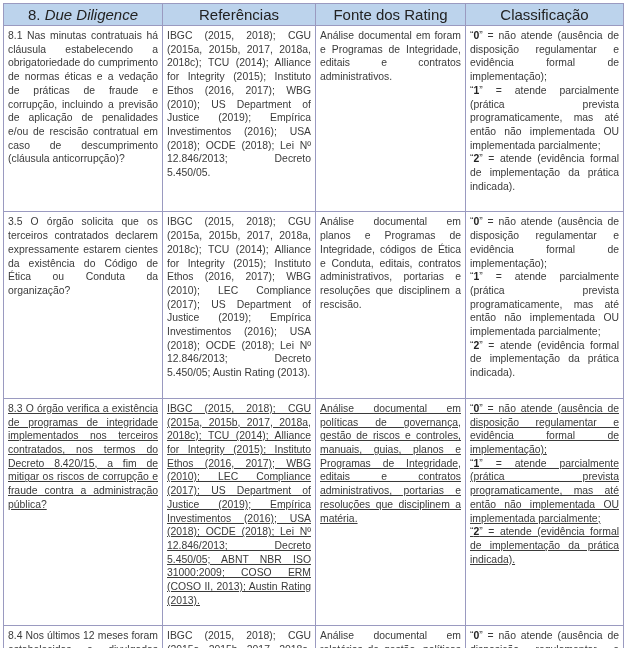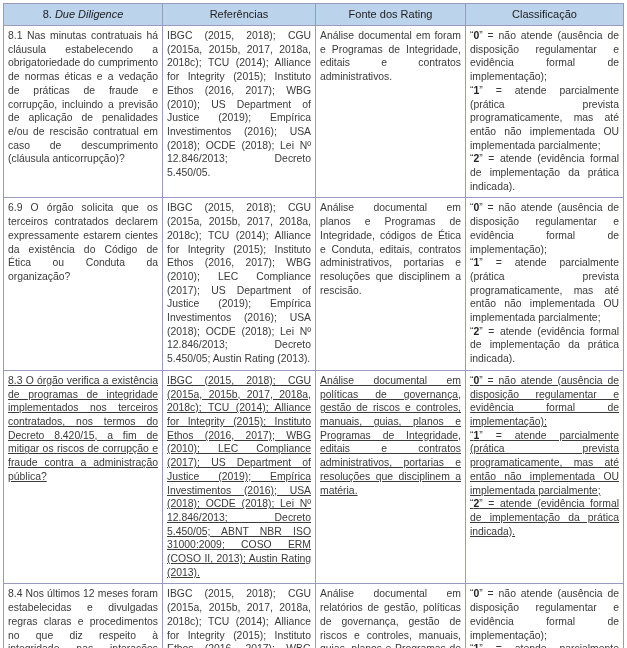--- a/index.html
+++ b/index.html
@@ -10,26 +10,26 @@
       border-collapse: collapse;
       table-layout: fixed;
       font-family: "Liberation Sans", sans-serif;
       font-size: 10.4px;
       line-height: 13.7px;
       color: #3a3a3a;
     }
     table.dd th, table.dd td {
       border: 1px solid #9a9ac0;
       vertical-align: top;
-      padding: 3px 4px 4px 4px;
+      padding: 3px 4px 18px 4px;
     }
     table.dd thead th {
       background: #bcd3ec;
       font-weight: normal;
-      font-size: 11px;
+      font-size: 15px;
       color: #222;
       text-align: center;
       height: 15px;
       padding: 3px 7px;
       vertical-align: middle;
     }
     table.dd td { text-align: justify; }
     col.c1 { width: 159px; }
     col.c2 { width: 153px; }
     col.c3 { width: 150px; }
@@ -65,21 +65,21 @@
       <td>8.1 Nas minutas contratuais há cláusula estabelecendo a obrigatoriedade do cumprimento de normas éticas e a vedação de práticas de fraude e corrupção, incluindo a previsão de aplicação de penalidades e/ou de rescisão contratual em caso de descumprimento (cláusula anticorrupção)?</td>
       <td>IBGC (2015, 2018); CGU (2015a, 2015b, 2017, 2018a, 2018c); TCU (2014); Alliance for Integrity (2015); Instituto Ethos (2016, 2017); WBG (2010); US Department of Justice (2019); Empírica Investimentos (2016); USA (2018); OCDE (2018); Lei Nº 12.846/2013; Decreto 5.450/05.</td>
       <td>Análise documental em foram e Programas de Integridade, editais e contratos administrativos.</td>
       <td>
         <span class="cls-line"><span>“</span><span class="cls-val">0</span><span>” = não atende (ausência de disposição regulamentar e evidência formal de implementação);</span></span>
         <span class="cls-line"><span>“</span><span class="cls-val">1</span><span>” = atende parcialmente (prática prevista programaticamente, mas até então não implementada OU implementada parcialmente;</span></span>
         <span class="cls-line"><span>“</span><span class="cls-val">2</span><span>” = atende (evidência formal de implementação da prática indicada).</span></span>
       </td>
     </tr>
     <tr class="r2">
-      <td>6.9 O órgão solicita que os terceiros contratados declarem expressamente estarem cientes da existência do Código de Ética ou Conduta da organização?</td>
+      <td>3.5 O órgão solicita que os terceiros contratados declarem expressamente estarem cientes da existência do Código de Ética ou Conduta da organização?</td>
       <td>IBGC (2015, 2018); CGU (2015a, 2015b, 2017, 2018a, 2018c); TCU (2014); Alliance for Integrity (2015); Instituto Ethos (2016, 2017); WBG (2010); LEC Compliance (2017); US Department of Justice (2019); Empírica Investimentos (2016); USA (2018); OCDE (2018); Lei Nº 12.846/2013; Decreto 5.450/05; Austin Rating (2013).</td>
       <td>Análise documental em planos e Programas de Integridade, códigos de Ética e Conduta, editais, contratos administrativos, portarias e resoluções que disciplinem a rescisão.</td>
       <td>
         <span class="cls-line"><span>“</span><span class="cls-val">0</span><span>” = não atende (ausência de disposição regulamentar e evidência formal de implementação);</span></span>
         <span class="cls-line"><span>“</span><span class="cls-val">1</span><span>” = atende parcialmente (prática prevista programaticamente, mas até então não implementada OU implementada parcialmente;</span></span>
         <span class="cls-line"><span>“</span><span class="cls-val">2</span><span>” = atende (evidência formal de implementação da prática indicada).</span></span>
       </td>
     </tr>
     <tr class="r3">
       <td>8.3 O órgão verifica a existência de programas de integridade implementados nos terceiros contratados, nos termos do Decreto 8.420/15, a fim de mitigar os riscos de corrupção e fraude contra a administração pública?</td>

